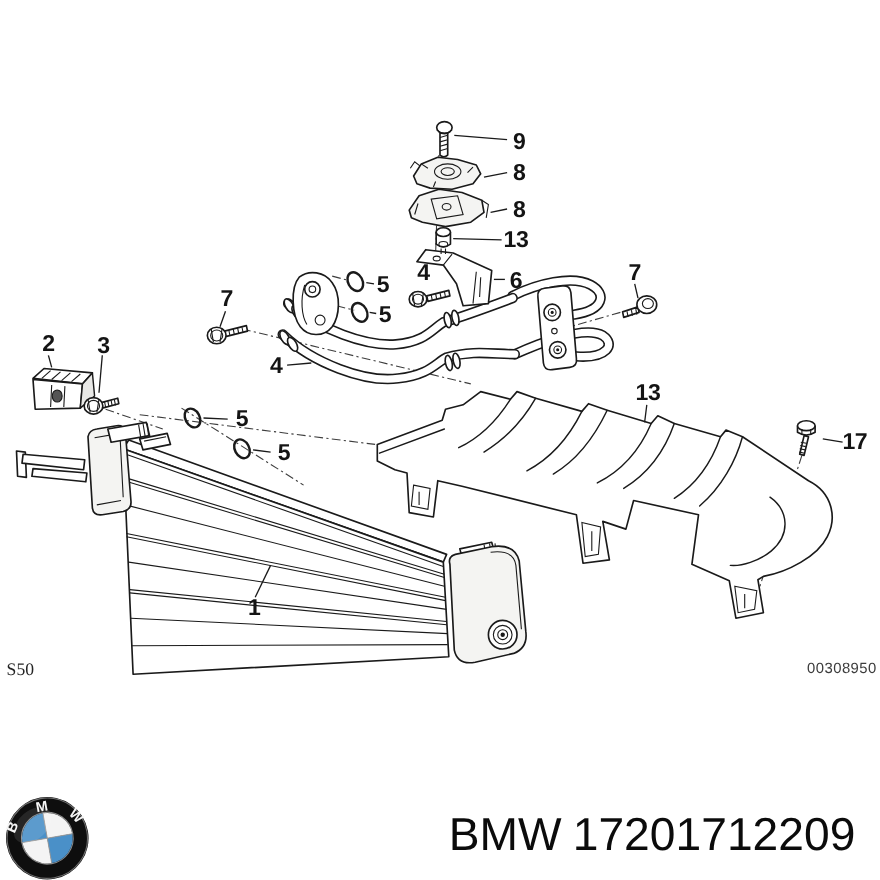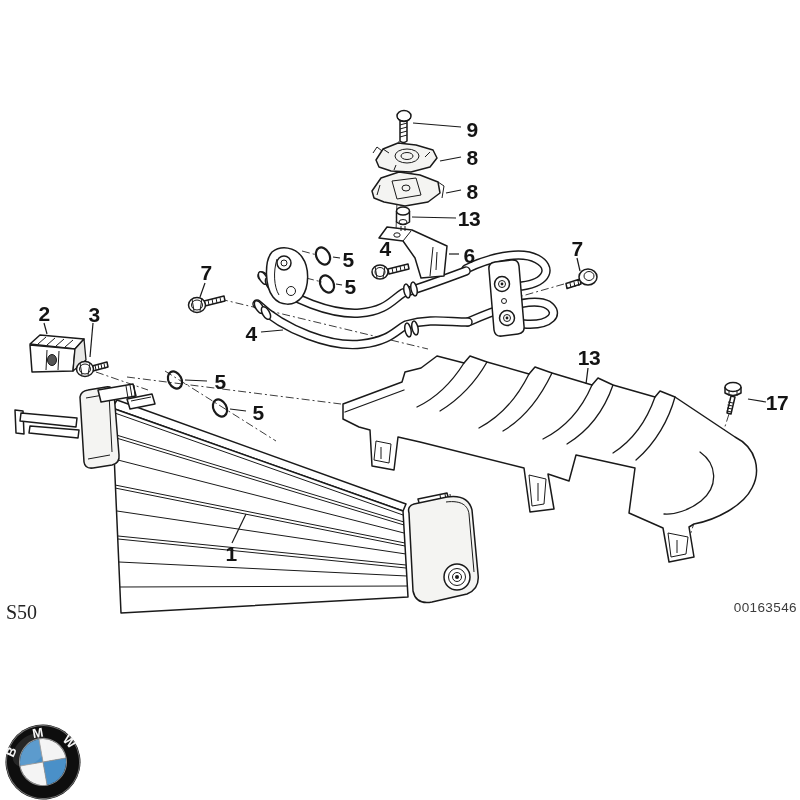--- a/index.html
+++ b/index.html
@@ -2,21 +2,21 @@
 <html><head>
 <meta charset="utf-8">
 <style>
   html,body{margin:0;padding:0;background:#ffffff;}
   .stage{position:relative;width:800px;height:800px;background:#fff;overflow:hidden;
          font-family:"Liberation Sans",sans-serif;}
   svg.art{position:absolute;left:0;top:0;}
   .callout{position:absolute;transform:translate(-50%,-50%);font-weight:700;font-size:21px;
            color:#141414;letter-spacing:-0.5px;line-height:1;}
   .plate-code{position:absolute;left:6px;top:601px;font-family:"Liberation Serif",serif;
-              font-size:20px;color:#242424;}
+              font-size:16px;color:#242424;}
   .drawing-number{position:absolute;top:600px;right:3px;font-size:13.5px;color:#3c3c3c;
                   letter-spacing:0.4px;}
   .footer-part{position:absolute;left:408px;top:736px;font-size:42px;line-height:46px;
                color:#0b0b0b;white-space:nowrap;}
   .footer-part .pn{margin-left:10px;}
   .logo-wrap{position:absolute;left:2px;top:722px;}
   
   .ln{fill:none;stroke:#1a1a1a;stroke-width:1.3;stroke-linecap:round;stroke-linejoin:round;}
   .ol{fill:#ffffff;stroke:#1a1a1a;stroke-width:1.5;stroke-linejoin:round;}
   .og{fill:#f4f4f2;stroke:#1a1a1a;stroke-width:1.5;stroke-linejoin:round;}
@@ -284,35 +284,38 @@
   <div class="callout" style="left:577px;top:248px">7</div>
   <div class="callout" style="left:472px;top:157px">8</div>
   <div class="callout" style="left:472px;top:191px">8</div>
   <div class="callout" style="left:472px;top:129px">9</div>
   <div class="callout" style="left:469px;top:218px">13</div>
   <div class="callout" style="left:589px;top:357px">13</div>
   <div class="callout" style="left:777px;top:402px">17</div>
   <div class="callout" style="left:385px;top:248px">4</div>
 
   <div class="plate-code">S50</div>
-  <div class="drawing-number">00163546</div>
+  <div class="drawing-number">00308950</div>
 
   <div class="logo-wrap">
     <svg width="80" height="78" viewBox="0 0 80 78">
       <g transform="rotate(-10 41 40)">
         <circle cx="41" cy="40" r="37.5" fill="#0e0e0e"></circle>
         <circle cx="41" cy="40" r="36.5" fill="none" stroke="#6f6f6f" stroke-width="1"></circle>
         <circle cx="41" cy="40" r="23.5" fill="none" stroke="#8a8a8a" stroke-width="1"></circle>
         <path d="M41,40 L41,17 A23,23 0 0 0 18,40 Z" fill="#4a90c8"></path>
         <path d="M41,40 L64,40 A23,23 0 0 0 41,17 Z" fill="#f4f4f4"></path>
         <path d="M41,40 L18,40 A23,23 0 0 0 41,63 Z" fill="#f4f4f4"></path>
         <path d="M41,40 L41,63 A23,23 0 0 0 64,40 Z" fill="#4a90c8"></path>
         <path d="M41,17 L41,63 M18,40 L64,40" stroke="#9c9c9c" stroke-width="0.8" fill="none"></path>
         <text x="15" y="27" font-size="13" font-weight="700" fill="#f6f6f6" text-anchor="middle" transform="rotate(-56 15 27)">B</text>
         <text x="41" y="15" font-size="13" font-weight="700" fill="#f6f6f6" text-anchor="middle">M</text>
         <text x="67" y="27" font-size="13" font-weight="700" fill="#f6f6f6" text-anchor="middle" transform="rotate(56 67 27)">W</text>
         <ellipse cx="30" cy="26" rx="20" ry="13" fill="#ffffff" opacity="0.10" transform="rotate(-32 30 26)"></ellipse>
       </g>
     </svg>
   </div>
 
+  <div class="footer-part">
+    <span>BMW</span><span class="pn">17201712209</span>
+  </div>
 
 </div>
 
 </body></html>

